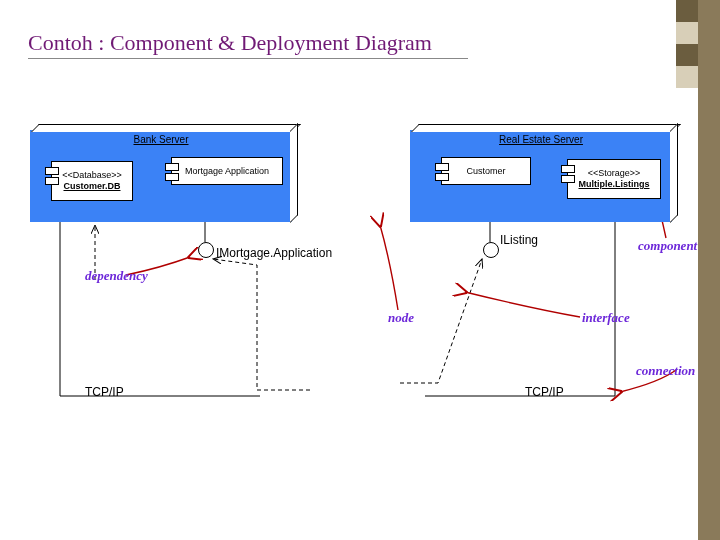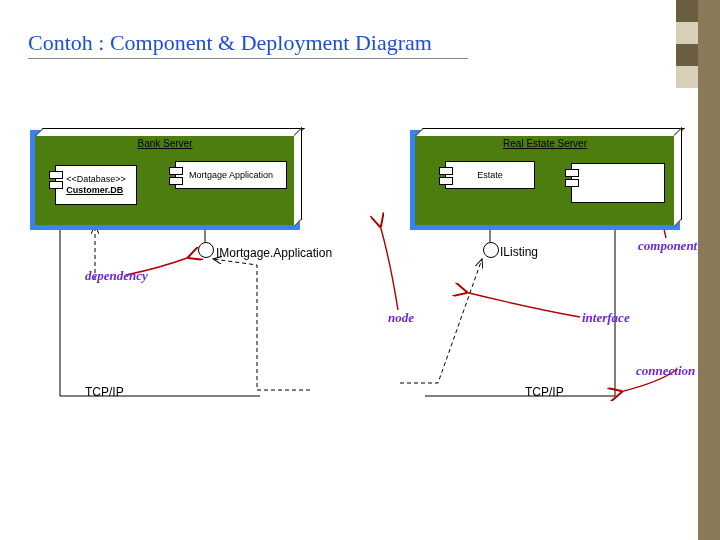--- a/index.html
+++ b/index.html
@@ -1,35 +1,35 @@
 <!DOCTYPE html>
 <html><head>
 <meta charset="utf-8">
 <style>
 html,body{margin:0;padding:0;font-family:"Times New Roman",serif;background:#fff}
 .stage{position:relative;width:720px;height:540px;background:#fff;overflow:hidden}
 .sidebar{position:absolute;right:0;top:0;width:22px;height:540px;background:#8a7a5a}
 .sidebar-sq{position:absolute;right:22px;width:22px;height:22px}
-.title{position:absolute;left:28px;top:30px;font-size:22px;color:#1d4ed8}
+.title{position:absolute;left:28px;top:30px;font-size:22px;color:#701a75}
 .title-underline{position:absolute;left:28px;top:58px;width:440px;border-bottom:1px solid #888}
 .diagram{position:absolute;left:20px;top:120px;width:680px;height:380px;font-family:Arial,Helvetica,sans-serif;font-size:10px;color:#000}
 svg{position:absolute;left:0;top:0}
 
 
-.node{position:absolute;border:5px solid #3b82f6;background:#4d7c0f}
+.node{position:absolute;border:1px solid #3b82f6;background:#3b82f6}
 .node .top3d{position:absolute;left:0;top:-7px;width:100%;height:7px;transform:skewX(-45deg);transform-origin:bottom left;border:1px solid #000;border-bottom:none;background:#fff}
 .node .side3d{position:absolute;right:-7px;top:0;width:7px;height:100%;transform:skewY(-45deg);transform-origin:top left;border:1px solid #000;border-left:none;background:#fff}
 .node-title{position:absolute;left:50%;top:3px;transform:translateX(-50%);text-decoration:underline;white-space:nowrap;font-size:10px}
 
 
 .comp{position:absolute;border:1px solid #000;background:#fff}
 .comp .lug{position:absolute;left:-7px;width:12px;height:6px;border:1px solid #000;background:#fff}
 .comp .lug.l1{top:5px}
 .comp .lug.l2{top:15px}
-.comp .ctxt{position:absolute;left:50%;top:50%;transform:translate(-50%,-50%);white-space:nowrap;font-size:9px;text-align:left;line-height:11px}
+.comp .ctxt{position:absolute;left:50%;top:50%;transform:translate(-50%,-50%);white-space:nowrap;font-size:9px;text-align:center;line-height:11px}
 
 
 .lolli{position:absolute;width:14px;height:14px;border:1px solid #000;border-radius:50%;background:#fff}
 .lbl{position:absolute;font-size:12px;white-space:nowrap}
 
 
 .ann{position:absolute;font-style:italic;font-weight:bold;color:#6d28d9;font-family:"Times New Roman",serif;font-size:13px}
 
 </style>
 </head>
@@ -107,31 +107,35 @@
     <div class="lbl" style="left:196px;top:126px">IMortgage.Application</div>
 
     <div class="node" style="left:390px;top:10px;width:260px;height:90px">
       <div class="top3d"></div>
         <div class="side3d"></div>
       <div class="node-title">Real Estate Server</div>
 
       <div class="comp" style="left:30px;top:26px;width:88px;height:26px">
         <div class="lug l1"></div>
           <div class="lug l2"></div>
-        <div class="ctxt">Estate</div>
+        <div class="ctxt">Customer</div>
       </div>
 
       <div class="comp" style="left:156px;top:28px;width:92px;height:38px">
         <div class="lug l1"></div>
           <div class="lug l2"></div>
+        <div class="ctxt">
+          <span>&lt;&lt;Storage&gt;&gt;</span><br>
+          <span style="text-decoration:underline;font-weight:bold">Multiple.Listings</span>
+        </div>
       </div>
     </div>
 
     <div class="lolli" style="left:463px;top:122px"></div>
-    <div class="lbl" style="left:480px;top:125px">IListing</div>
+    <div class="lbl" style="left:480px;top:113px">IListing</div>
 
 
     <div class="lbl" style="left:65px;top:265px">TCP/IP</div>
     <div class="lbl" style="left:505px;top:265px">TCP/IP</div>
 
     <div class="ann" style="left:65px;top:148px">dependency</div>
     <div class="ann" style="left:368px;top:190px">node</div>
     <div class="ann" style="left:618px;top:118px">component</div>
     <div class="ann" style="left:562px;top:190px">interface</div>
     <div class="ann" style="left:616px;top:243px">connection</div>

